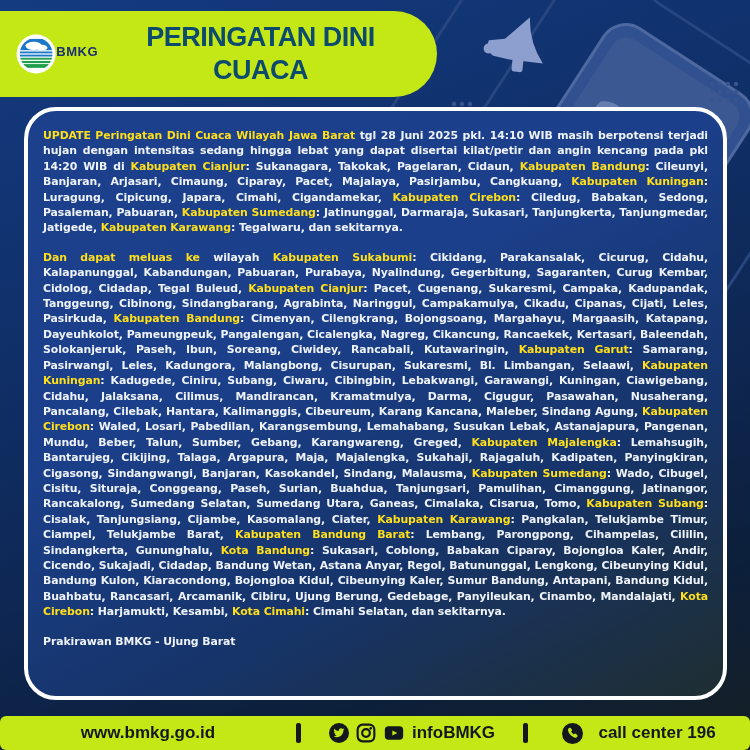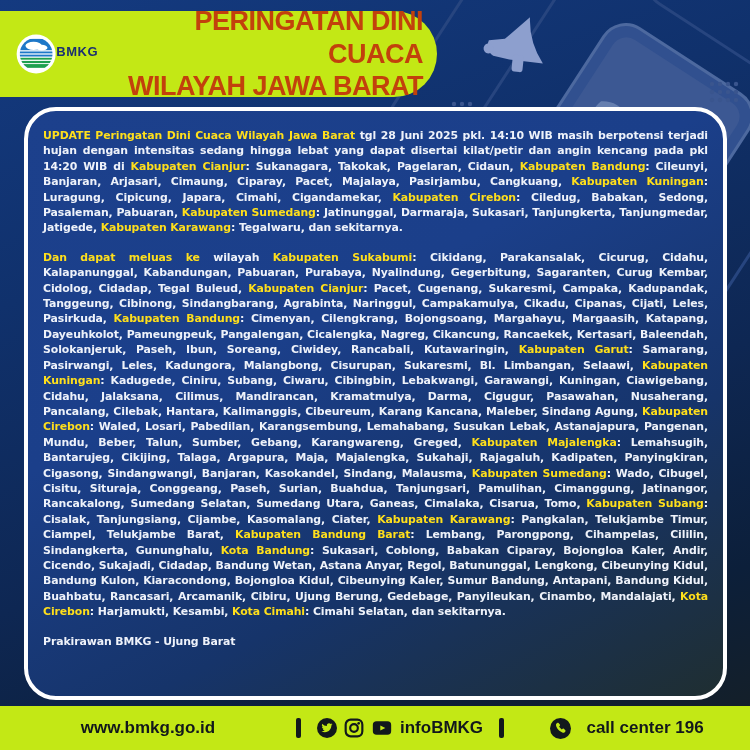--- a/index.html
+++ b/index.html
@@ -7,37 +7,37 @@
     background:linear-gradient(160deg,#143a80 0%,#10316c 30%,#0e2753 60%,#0c1f3a 82%,#161f24 100%);
     font-family:"DejaVu Sans",sans-serif;}
   .bg-art{position:absolute;top:0;left:0;z-index:1;}
   
   .banner{position:absolute;left:0;top:11px;width:437px;height:86px;background:#c3e815;
     border-radius:0 45px 45px 0;display:flex;align-items:center;box-sizing:border-box;
     padding-left:16px;z-index:4;}
   .logo{width:82px;display:flex;flex-direction:row;align-items:center;}
   .logo-name{font-family:"Liberation Sans",sans-serif;font-weight:bold;font-size:13px;
     color:#1b2f72;margin-top:-6px;letter-spacing:.5px;}
-  .title{flex:1;text-align:right;color:#c2410c;font-family:"Liberation Sans",sans-serif;
+  .title{flex:1;text-align:center;color:#0c4a6e;font-family:"Liberation Sans",sans-serif;
     font-weight:bold;font-size:27px;line-height:1.22;letter-spacing:-.5px;padding-right:14px;}
   
   .card{position:absolute;left:24px;top:107px;width:703px;height:593px;box-sizing:border-box;
     border:4px solid #ffffff;border-radius:32px;z-index:3;overflow:hidden;
     background:linear-gradient(152deg,#1e4496 0%,#1c408c 0,#1b3f8a 38%,#16346a 68%,#1f2e31 100%);
     padding:17px 15px 10px 15px;}
   .card p{margin:0 0 14px 0;color:#eef2fa;font-size:10.9px;font-weight:bold;
     line-height:15.4px;text-align:justify;letter-spacing:-.1px;}
   .card p:last-child{margin-bottom:0;}
   .hl{color:#ffdf1b;}
   
-  .footer{position:absolute;left:0;bottom:0;width:750px;height:44px;background:#c3e815;
+  .footer{position:absolute;left:0;bottom:0;width:750px;height:34px;background:#c3e815;
     display:flex;align-items:center;z-index:4;color:#12181c;
-    font-family:"Liberation Sans",sans-serif;font-weight:bold;font-size:17px;}
+    font-family:"Liberation Sans",sans-serif;font-weight:bold;font-size:17px;border-radius:6px;}
   .f-left{width:296px;display:flex;justify-content:center;}
-  .f-mid{display:flex;align-items:flex-start;gap:7px;padding:0 16px;}
+  .f-mid{display:flex;align-items:flex-start;gap:7px;padding:0 28px;}
   .f-right{flex:1;display:flex;align-items:center;justify-content:center;gap:15px;}
   .fdiv{width:5px;height:20px;background:#12181c;border-radius:2px;}
   .sicon{display:flex;align-items:center;}
 </style>
 </head>
 <body>
 
 <div class="page">
 
   <svg class="bg-art" width="750" height="370" viewBox="0 0 750 370">
@@ -106,21 +106,20 @@
           <rect x="4" y="33" width="56" height="3" fill="#1e78c8"></rect>
           <rect x="4" y="38" width="56" height="3" fill="#1ea04e"></rect>
           <rect x="4" y="43" width="56" height="3.5" fill="#1ea04e"></rect>
           <rect x="4" y="48" width="56" height="6" fill="#1ea04e"></rect>
         </g>
       </svg>
       <div class="logo-name">BMKG</div>
     </div>
     <div class="title">
       <div>PERINGATAN DINI CUACA</div>
-      <div>WILAYAH JAWA BARAT</div>
     </div>
   </header>
 
   <main class="card">
     <p><span class="hl">UPDATE Peringatan Dini Cuaca Wilayah Jawa Barat</span><span> tgl 28 Juni 2025 pkl. 14:10 WIB masih berpotensi terjadi hujan dengan intensitas sedang hingga lebat yang dapat disertai kilat/petir dan angin kencang pada pkl 14:20 WIB di </span><span class="hl">Kabupaten Cianjur</span><span>: Sukanagara, Takokak, Pagelaran, Cidaun, </span><span class="hl">Kabupaten Bandung</span><span>: Cileunyi, Banjaran, Arjasari, Cimaung, Ciparay, Pacet, Majalaya, Pasirjambu, Cangkuang, </span><span class="hl">Kabupaten Kuningan</span><span>: Luragung, Cipicung, Japara, Cimahi, Cigandamekar, </span><span class="hl">Kabupaten Cirebon</span><span>: Ciledug, Babakan, Sedong, Pasaleman, Pabuaran, </span><span class="hl">Kabupaten Sumedang</span><span>: Jatinunggal, Darmaraja, Sukasari, Tanjungkerta, Tanjungmedar, Jatigede, </span><span class="hl">Kabupaten Karawang</span><span>: Tegalwaru, dan sekitarnya.</span></p>
     <p><span class="hl">Dan dapat meluas ke</span><span> wilayah </span><span class="hl">Kabupaten Sukabumi</span><span>: Cikidang, Parakansalak, Cicurug, Cidahu, Kalapanunggal, Kabandungan, Pabuaran, Purabaya, Nyalindung, Gegerbitung, Sagaranten, Curug Kembar, Cidolog, Cidadap, Tegal Buleud, </span><span class="hl">Kabupaten Cianjur</span><span>: Pacet, Cugenang, Sukaresmi, Campaka, Kadupandak, Tanggeung, Cibinong, Sindangbarang, Agrabinta, Naringgul, Campakamulya, Cikadu, Cipanas, Cijati, Leles, Pasirkuda, </span><span class="hl">Kabupaten Bandung</span><span>: Cimenyan, Cilengkrang, Bojongsoang, Margahayu, Margaasih, Katapang, Dayeuhkolot, Pameungpeuk, Pangalengan, Cicalengka, Nagreg, Cikancung, Rancaekek, Kertasari, Baleendah, Solokanjeruk, Paseh, Ibun, Soreang, Ciwidey, Rancabali, Kutawaringin, </span><span class="hl">Kabupaten Garut</span><span>: Samarang, Pasirwangi, Leles, Kadungora, Malangbong, Cisurupan, Sukaresmi, Bl. Limbangan, Selaawi, </span><span class="hl">Kabupaten Kuningan</span><span>: Kadugede, Ciniru, Subang, Ciwaru, Cibingbin, Lebakwangi, Garawangi, Kuningan, Ciawigebang, Cidahu, Jalaksana, Cilimus, Mandirancan, Kramatmulya, Darma, Cigugur, Pasawahan, Nusaherang, Pancalang, Cilebak, Hantara, Kalimanggis, Cibeureum, Karang Kancana, Maleber, Sindang Agung, </span><span class="hl">Kabupaten Cirebon</span><span>: Waled, Losari, Pabedilan, Karangsembung, Lemahabang, Susukan Lebak, Astanajapura, Pangenan, Mundu, Beber, Talun, Sumber, Gebang, Karangwareng, Greged, </span><span class="hl">Kabupaten Majalengka</span><span>: Lemahsugih, Bantarujeg, Cikijing, Talaga, Argapura, Maja, Majalengka, Sukahaji, Rajagaluh, Kadipaten, Panyingkiran, Cigasong, Sindangwangi, Banjaran, Kasokandel, Sindang, Malausma, </span><span class="hl">Kabupaten Sumedang</span><span>: Wado, Cibugel, Cisitu, Situraja, Conggeang, Paseh, Surian, Buahdua, Tanjungsari, Pamulihan, Cimanggung, Jatinangor, Rancakalong, Sumedang Selatan, Sumedang Utara, Ganeas, Cimalaka, Cisarua, Tomo, </span><span class="hl">Kabupaten Subang</span><span>: Cisalak, Tanjungsiang, Cijambe, Kasomalang, Ciater, </span><span class="hl">Kabupaten Karawang</span><span>: Pangkalan, Telukjambe Timur, Ciampel, Telukjambe Barat, </span><span class="hl">Kabupaten Bandung Barat</span><span>: Lembang, Parongpong, Cihampelas, Cililin, Sindangkerta, Gununghalu, </span><span class="hl">Kota Bandung</span><span>: Sukasari, Coblong, Babakan Ciparay, Bojongloa Kaler, Andir, Cicendo, Sukajadi, Cidadap, Bandung Wetan, Astana Anyar, Regol, Batununggal, Lengkong, Cibeunying Kidul, Bandung Kulon, Kiaracondong, Bojongloa Kidul, Cibeunying Kaler, Sumur Bandung, Antapani, Bandung Kidul, Buahbatu, Rancasari, Arcamanik, Cibiru, Ujung Berung, Gedebage, Panyileukan, Cinambo, Mandalajati, </span><span class="hl">Kota Cirebon</span><span>: Harjamukti, Kesambi, </span><span class="hl">Kota Cimahi</span><span>: Cimahi Selatan, dan sekitarnya.</span></p>
     <p><span>Prakirawan BMKG - Ujung Barat</span></p>
   </main>
 
   <footer class="footer">

